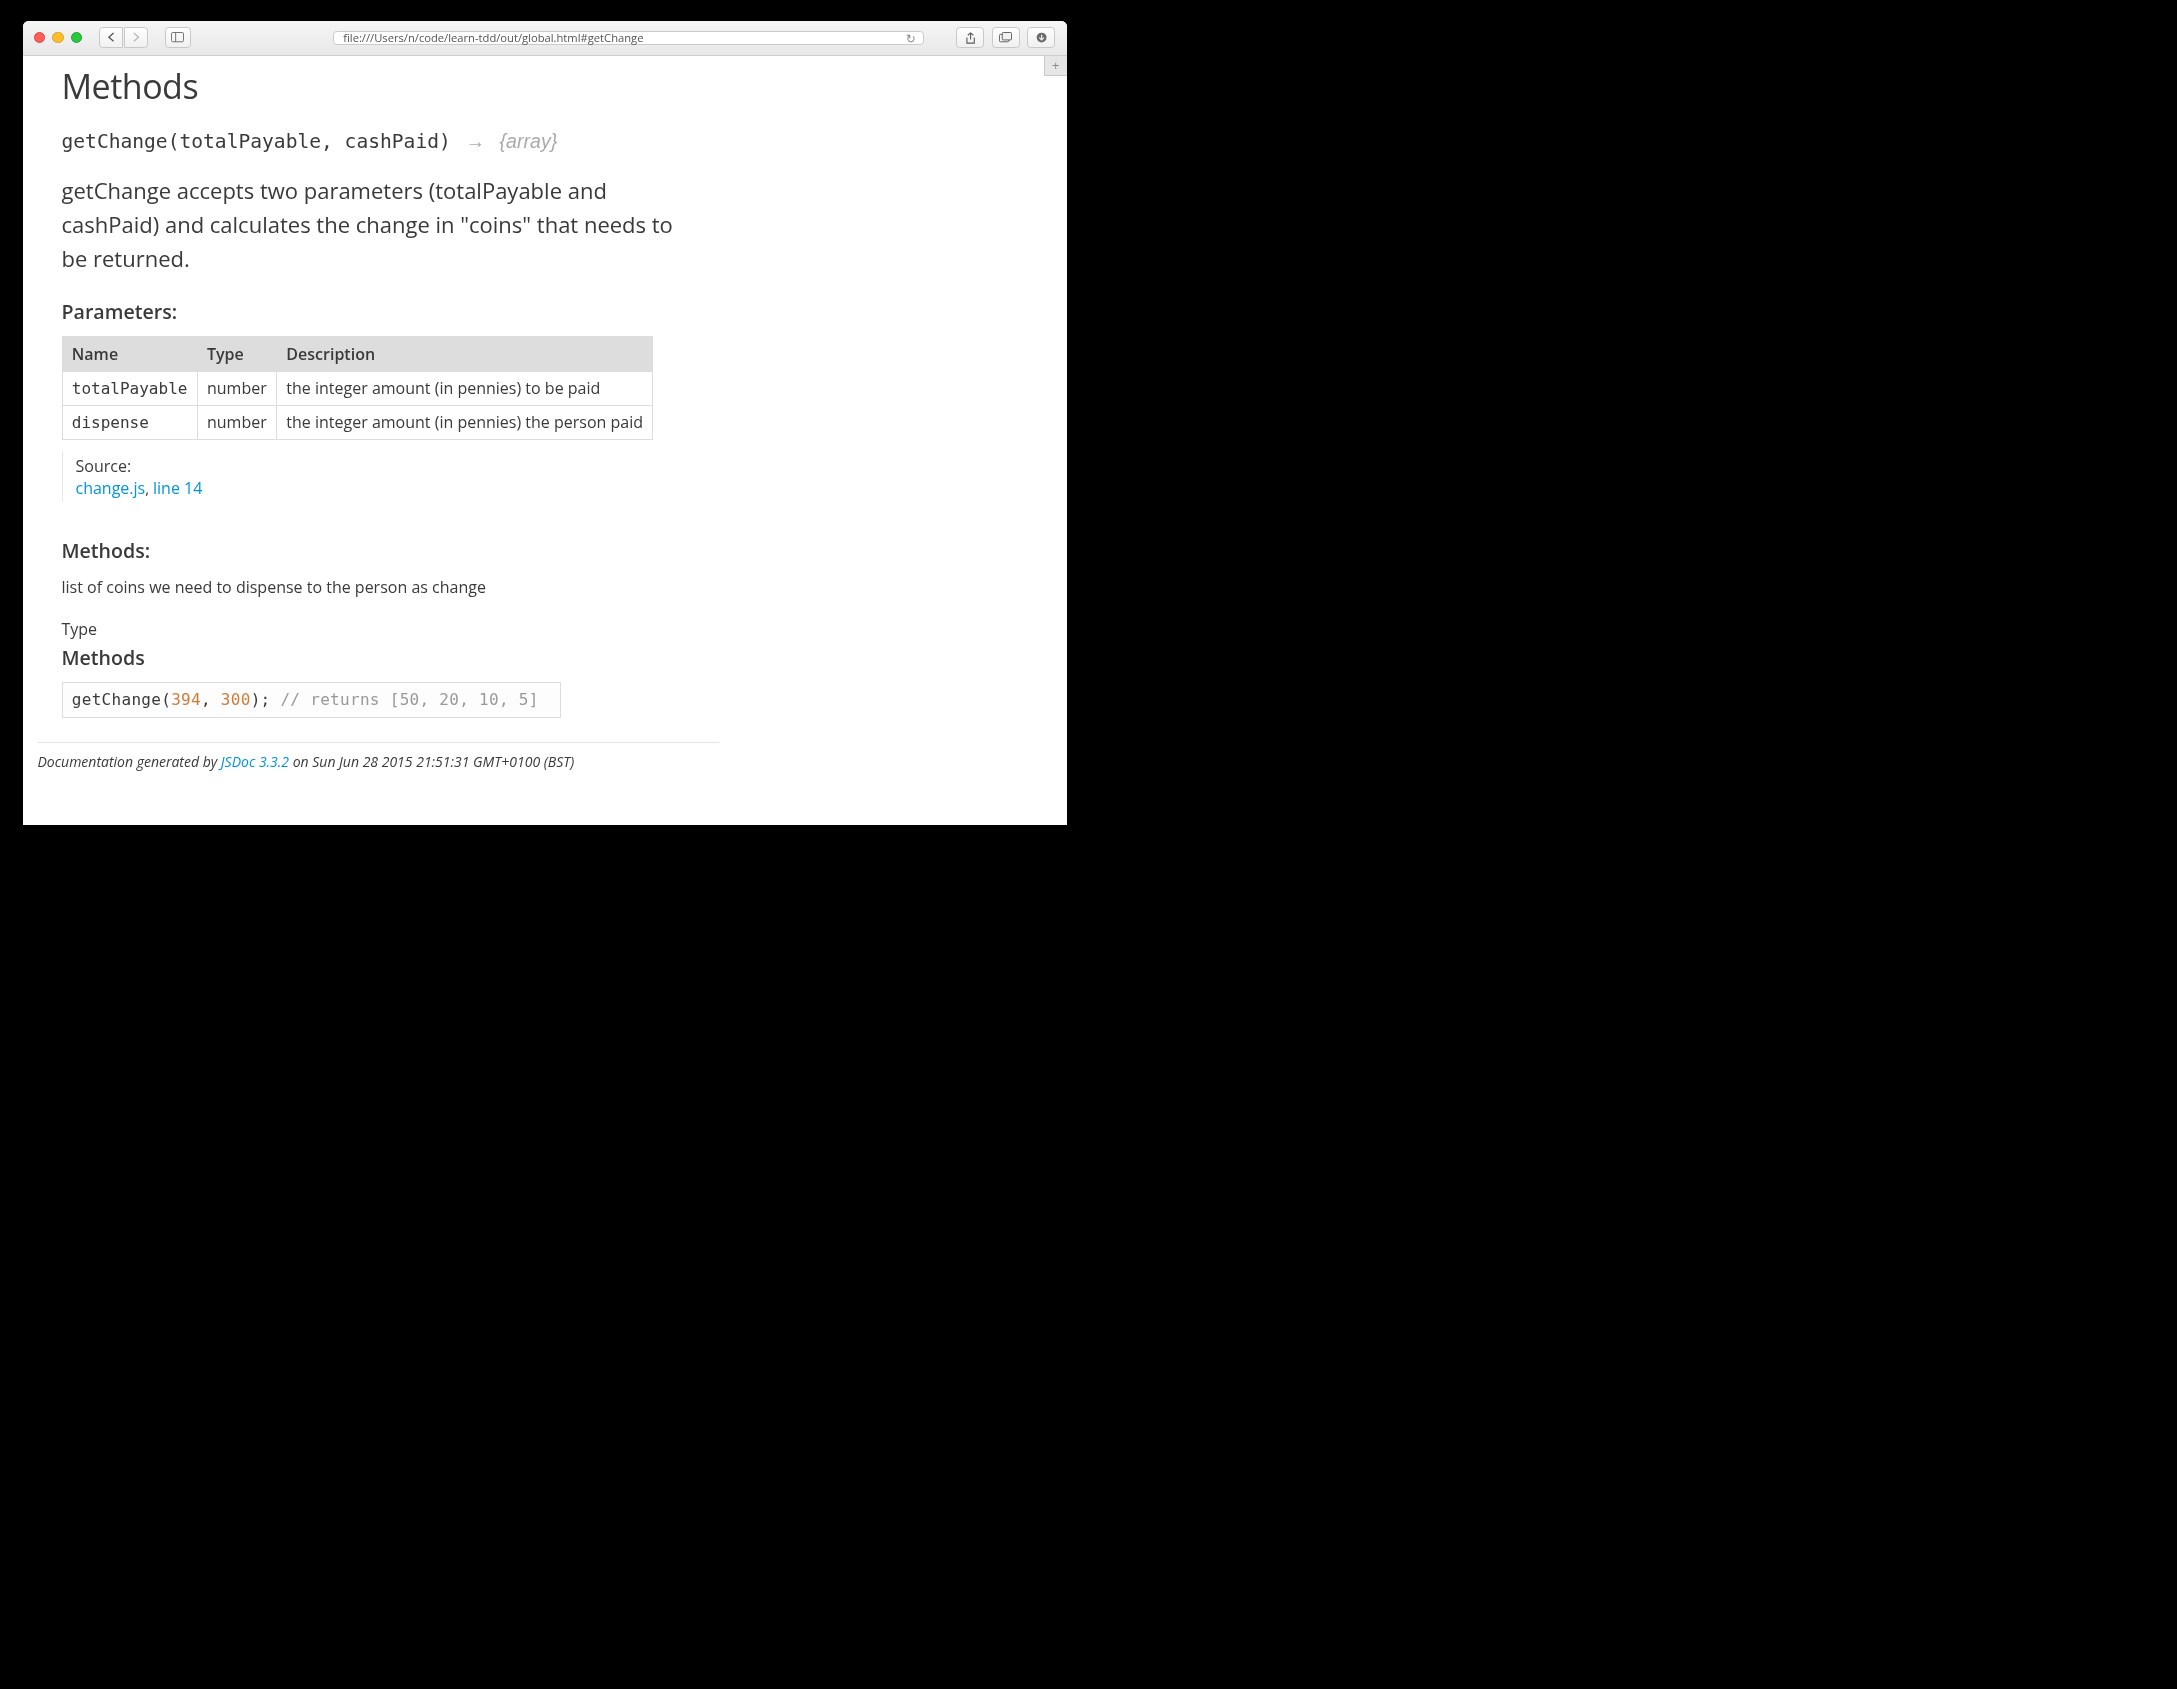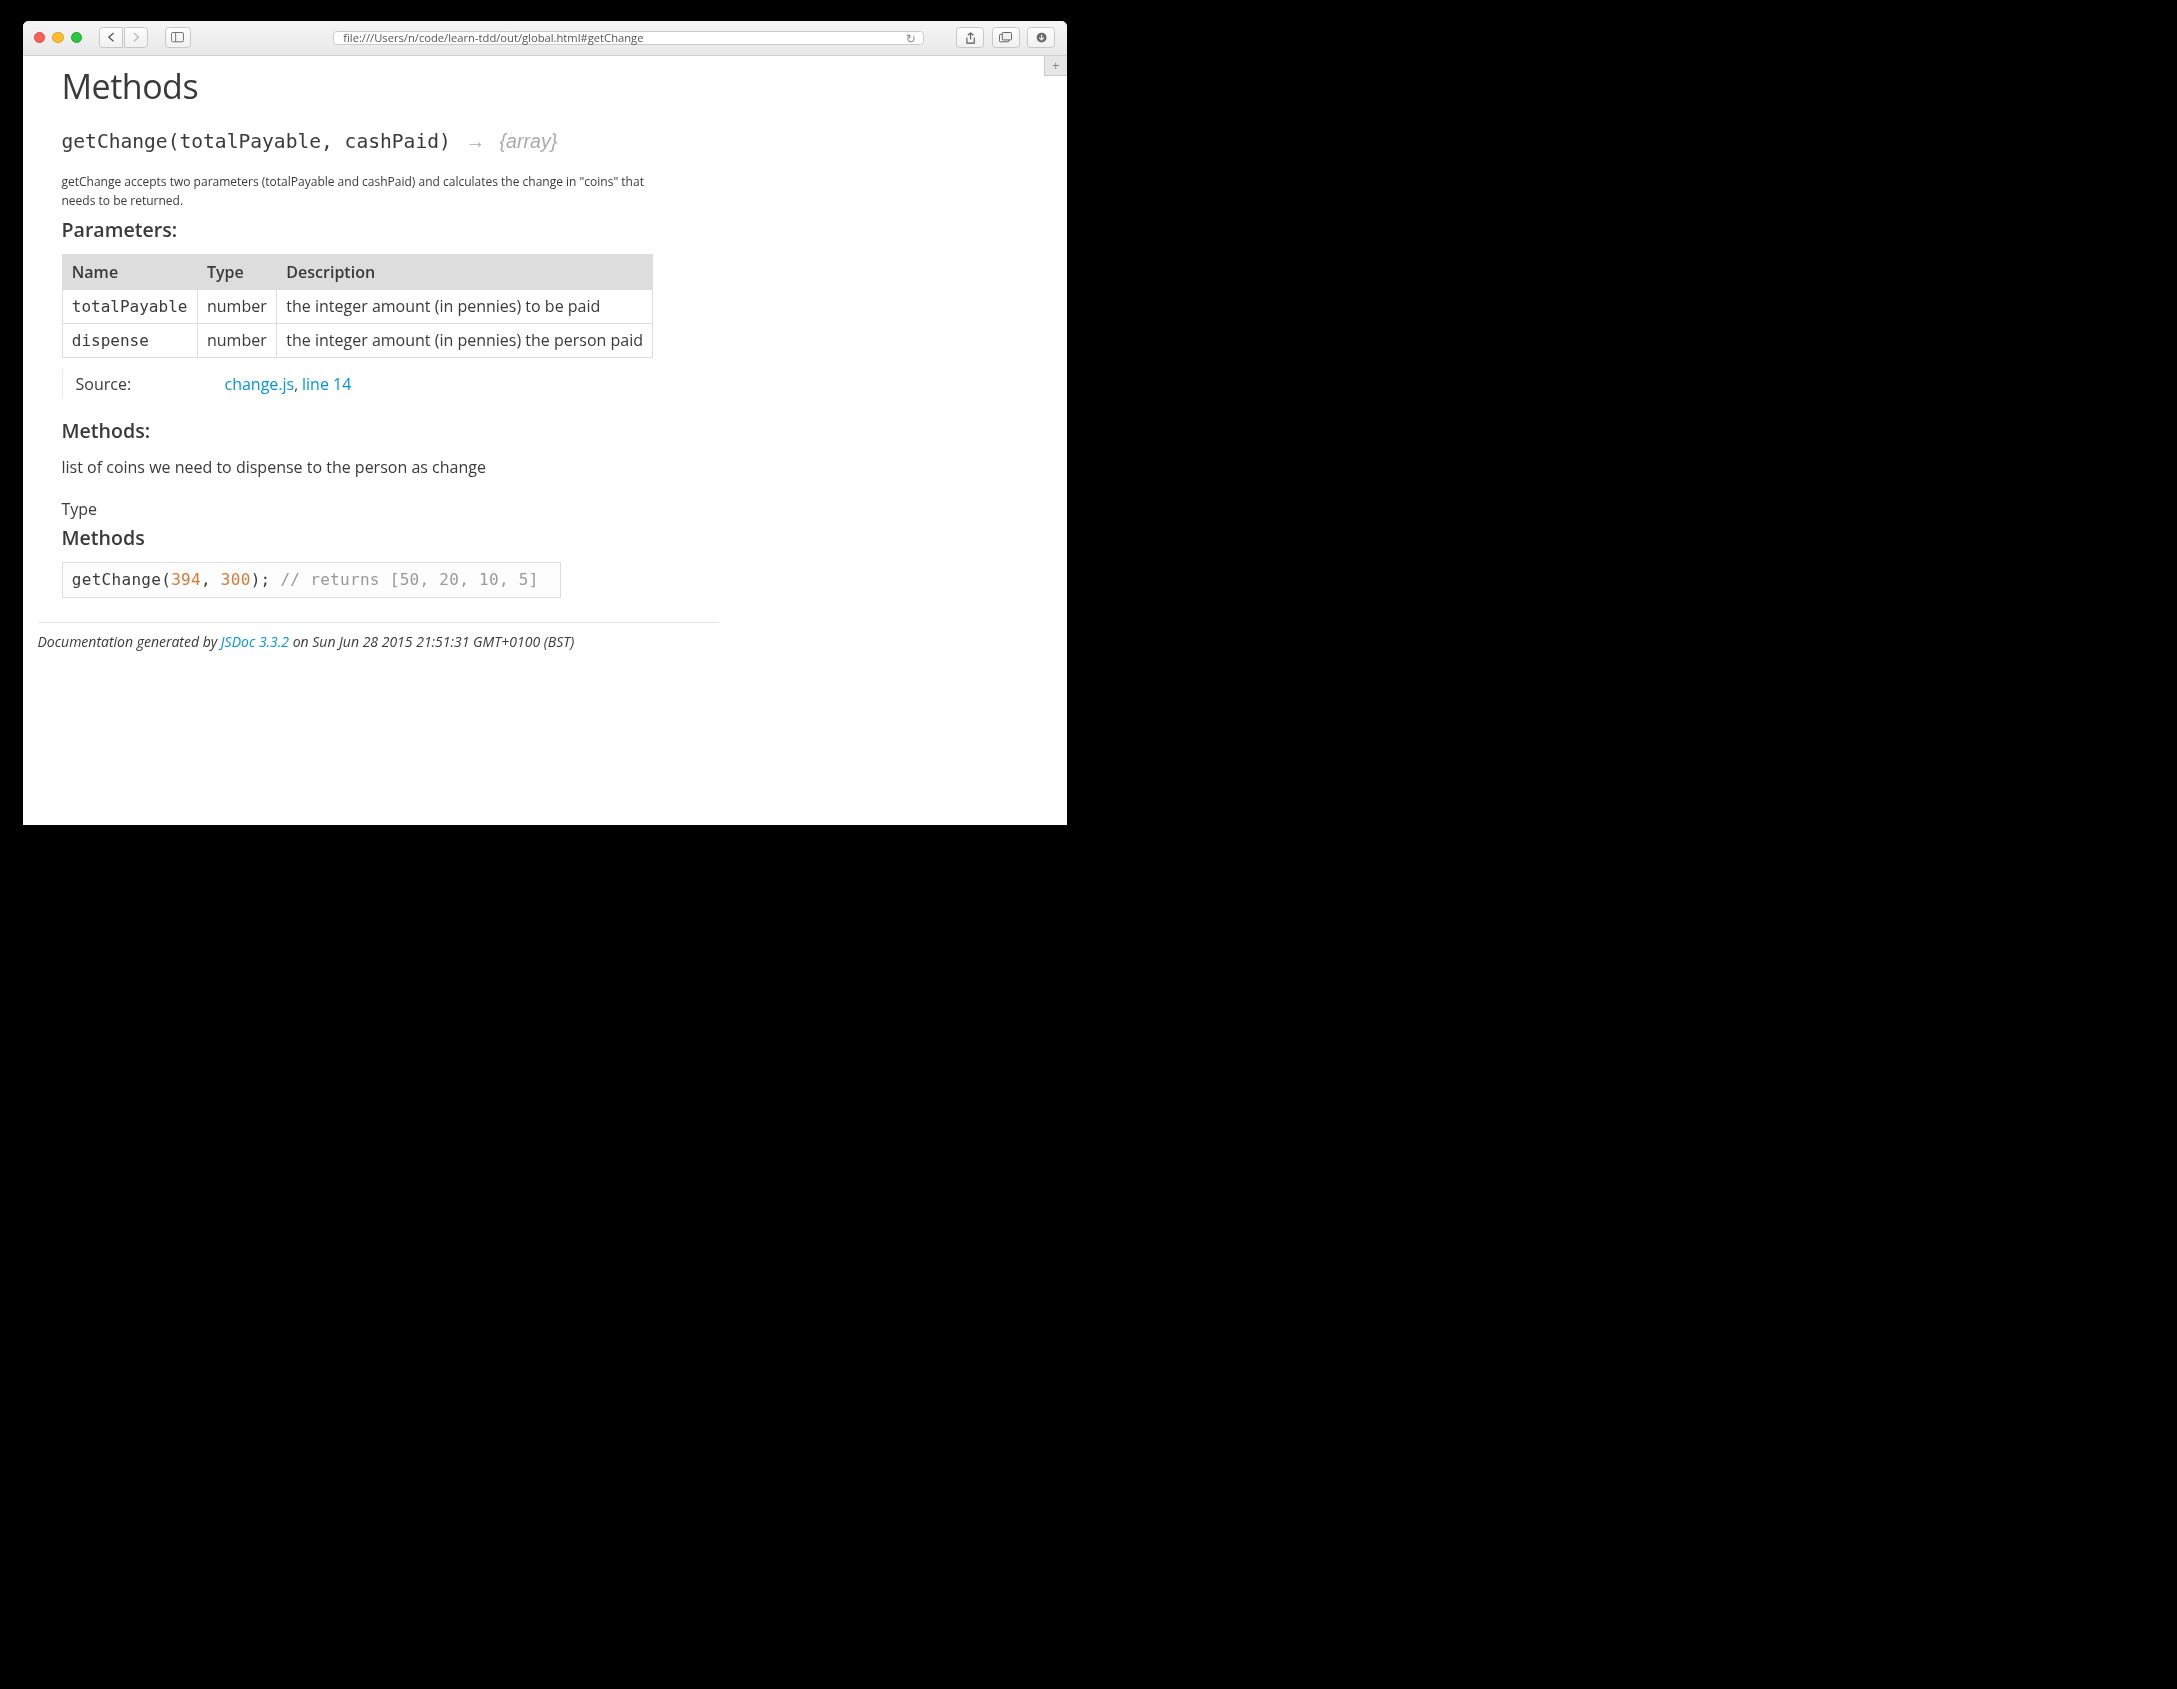--- a/index.html
+++ b/index.html
@@ -113,24 +113,24 @@
     }
     .signature {
       font-family: Consolas, Monaco, monospace;
       font-size: 19.6px;
       color: #3a3a3a;
       margin-bottom: 20.5px;
     }
     .signature .arrow { color: #aaa; font-family: -apple-system, sans-serif; margin: 0 2.8px; }
     .signature .ret { color: #aaa; font-style: italic; font-family: -apple-system, sans-serif; }
     .desc {
-      font-size: 12px;
+      font-size: 22px;
       line-height: 1.55;
       max-width: 615px;
-      margin-bottom: 6px;
+      margin-bottom: 23px;
       color: #3a3a3a;
     }
     .section-h {
       font-size: 19.6px;
       font-weight: 600;
       color: #3a3a3a;
       margin-bottom: 11.2px;
     }
     .params-table {
       border-collapse: collapse;
@@ -145,22 +145,23 @@
     .params-table th {
       background: #ddd;
       font-weight: 600;
       color: #3a3a3a;
     }
     .params-table td { color: #3a3a3a; }
     .params-table .mono { font-family: Consolas, Monaco, monospace; }
     .source-row {
       border-left: 1.9px solid #e8e8e8;
       padding: 3.7px 0 3.7px 13px;
-      margin-bottom: 19px;
-      display: flex;
+      margin-bottom: 35px;
+      display: flex;
+      flex-direction: column;
     }
     .source-label { width: 149px; font-size: 16px; color: #3a3a3a; }
     .source-link { color: #0095dd; text-decoration: none; font-size: 16px; }
     .returns-desc {
       font-size: 16px;
       color: #3a3a3a;
       margin-bottom: 20.5px;
     }
     .type-label { font-size: 16px; color: #3a3a3a; margin-bottom: 3.7px; }
     .type-value {

